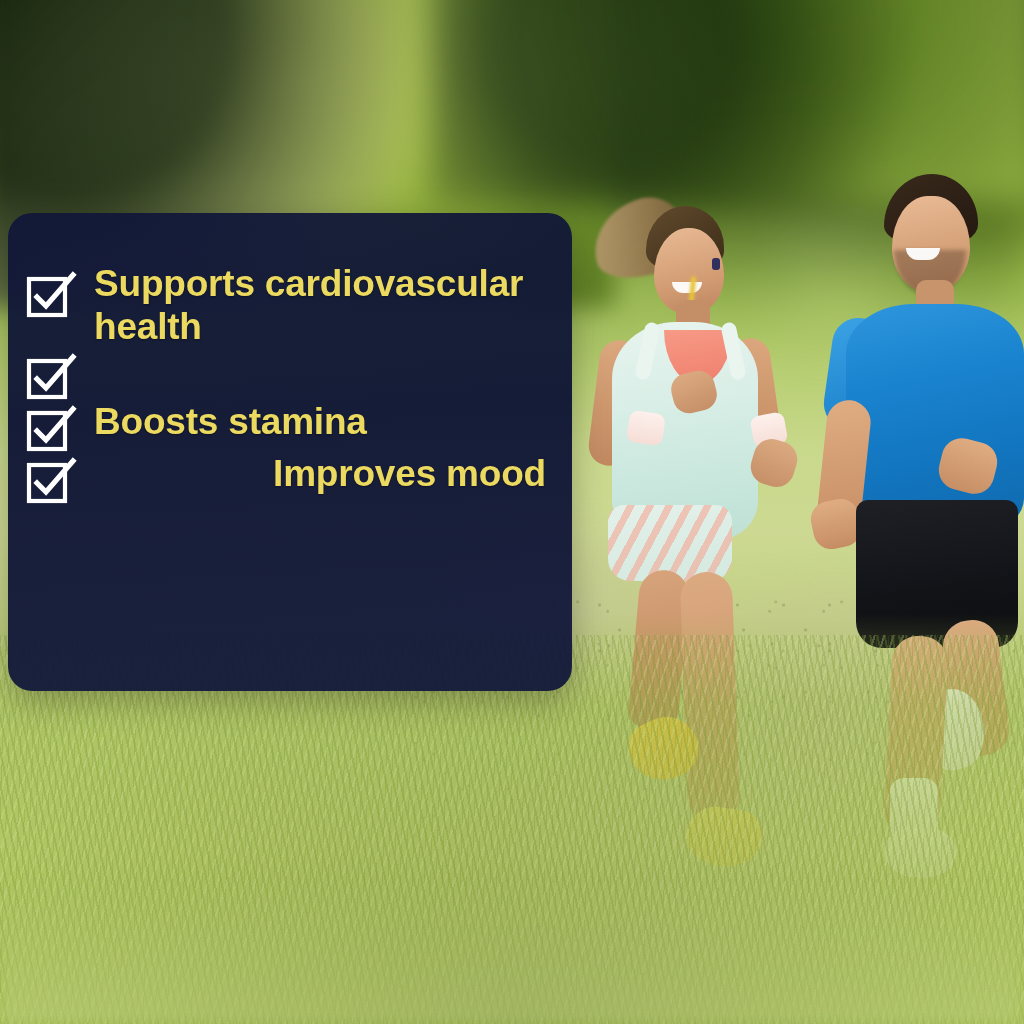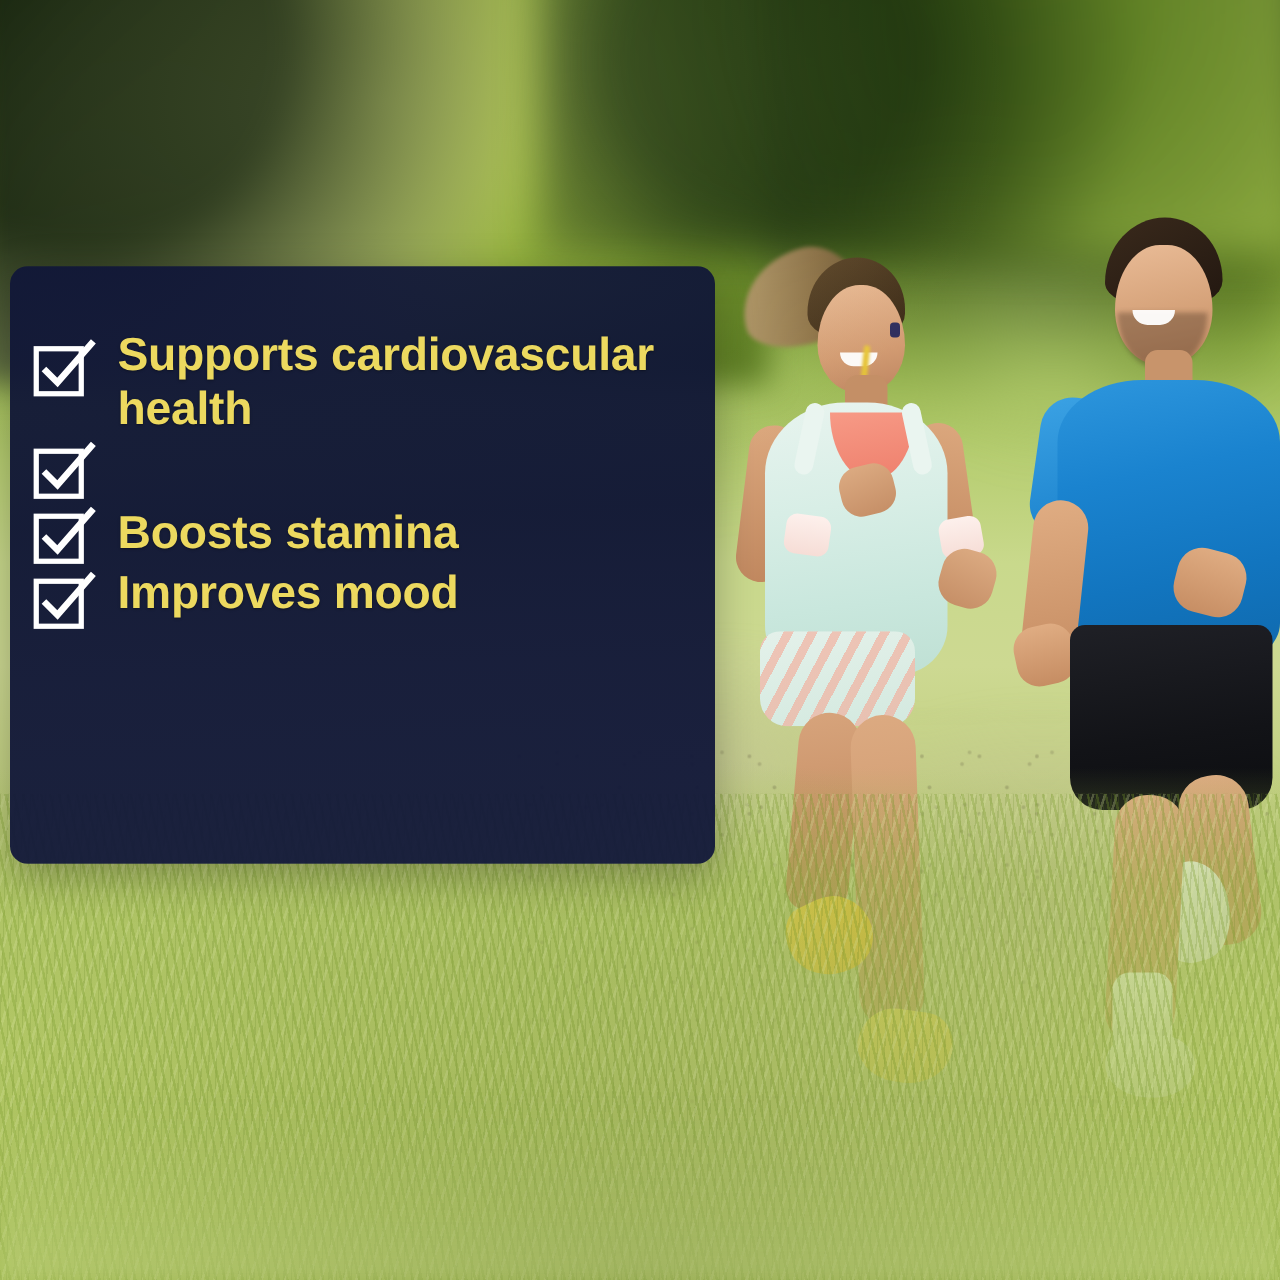--- a/index.html
+++ b/index.html
@@ -332,42 +332,42 @@
       radial-gradient(ellipse 70% 50% at 30% 8%, rgba(240,248,180,.18), rgba(240,248,180,0) 70%),
       radial-gradient(ellipse 80% 60% at 50% 100%, rgba(0,0,0,.10), rgba(0,0,0,0) 70%);
     pointer-events:none;
   }
 
   
   .card{
     position:absolute;
     left:8px;top:213px;
     width:564px;height:478px;
-    border-radius:14px;
+    border-radius:24px;
     background:linear-gradient(178deg, rgba(16,22,56,.935) 0%, rgba(14,20,52,.955) 42%, rgba(17,23,58,.94) 100%);
     box-shadow:0 10px 34px rgba(0,0,0,.28);
     overflow:hidden;
   }
   .card-inner{
     position:absolute;inset:0;
     padding:52px 26px 40px 10px;
     display:flex;flex-direction:column;
   }
 
   .benefit{
     display:flex;
     align-items:flex-start;
     gap:18px;
   }
   .benefit + .benefit{margin-top:0;}
 
   .b1{margin-top:2px;}
   .b2{margin-top:62px;}
-  .b3{margin-top:36px;align-items:center;}
-  .b4{margin-top:32px;}
+  .b3{margin-top:36px;}
+  .b4{margin-top:32px;justify-content:space-between;}
 
   .cb{
     flex:0 0 auto;
     width:50px;height:46px;
     position:relative;
     margin-left:8px;
     margin-top:6px;
   }
   .cb svg{display:block;width:50px;height:46px;overflow:visible;}
 

